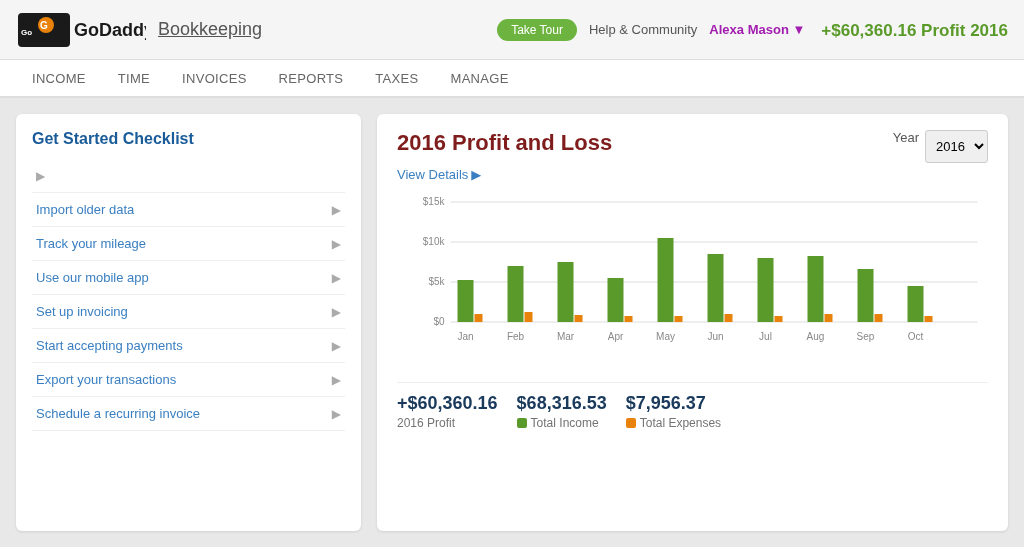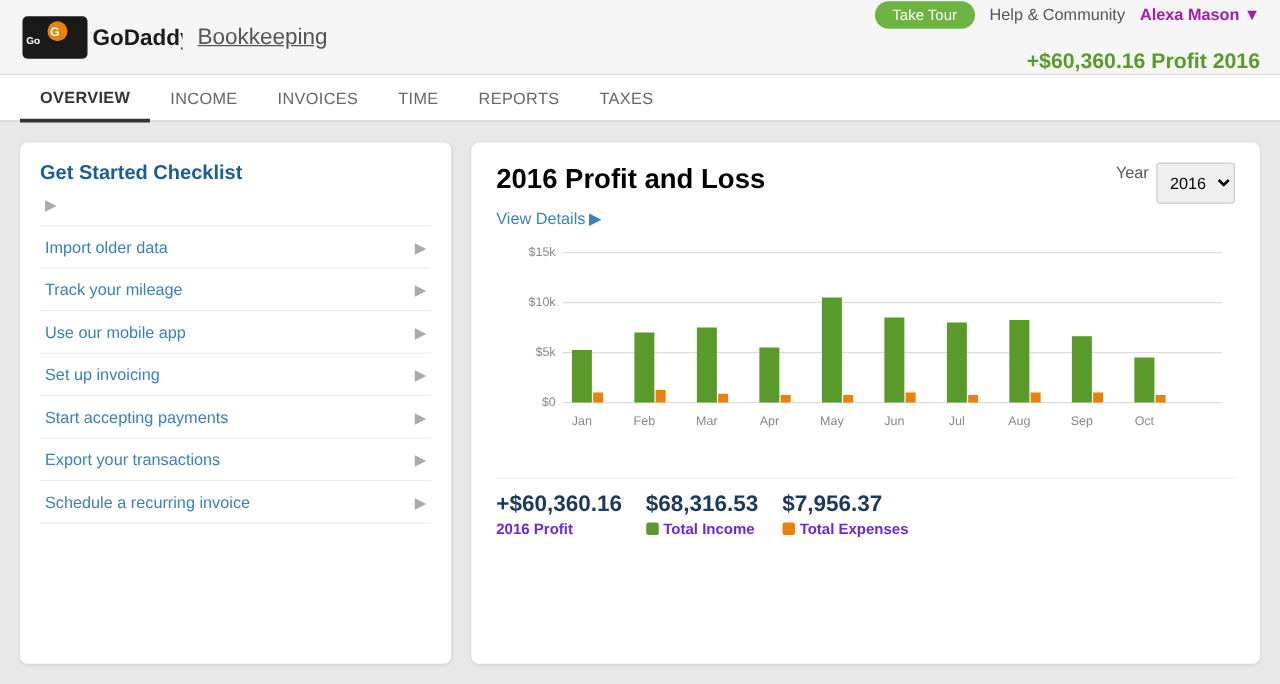--- a/index.html
+++ b/index.html
@@ -12,21 +12,21 @@
       padding: 0 16px;
       height: 60px;
       display: flex;
       align-items: center;
       justify-content: space-between;
     }
     .top-bar-left { display: flex; align-items: center; gap: 12px; }
     .logo-container { display: flex; align-items: center; gap: 8px; }
     .bookkeeping-text { font-size: 18px; color: #555; margin-left: 4px; text-decoration: underline; }
 
-    .top-bar-right { display: flex; align-items: center; gap: 16px; flex-direction: column; align-items: flex-end; }
+    .top-bar-right { display: flex; align-items: center; gap: 16px; flex-direction: row; align-items: flex-end; }
     .top-bar-right-row1 { display: flex; align-items: center; gap: 12px; }
     .top-bar-right-row2 { font-size: 16px; font-weight: bold; }
 
     .take-tour-btn {
       background: #6db33f;
       color: white;
       border: none;
       padding: 4px 14px;
       border-radius: 12px;
       font-size: 12px;
@@ -78,20 +78,21 @@
       border-radius: 6px;
       width: 345px;
       min-width: 345px;
       padding: 16px;
       box-shadow: 0 1px 3px rgba(0,0,0,0.1);
     }
     .checklist-title {
       font-size: 16px;
       font-weight: bold;
       color: #1a5c9a;
+      margin-bottom: 12px;
     }
     .checklist-item {
       display: flex;
       justify-content: space-between;
       align-items: center;
       padding: 9px 4px;
       border-bottom: 1px solid #eee;
       cursor: pointer;
     }
     .checklist-item-label {
@@ -114,21 +115,21 @@
     }
     .chart-header {
       display: flex;
       justify-content: space-between;
       align-items: flex-start;
       margin-bottom: 4px;
     }
     .chart-title {
       font-size: 22px;
       font-weight: bold;
-      color: #000000;
+      color: #7f1d1d;
     }
     .year-selector {
       display: flex;
       align-items: flex-start;
       gap: 6px;
       font-size: 13px;
       color: #555;
     }
     .year-select {
       border: 1px solid #ccc;
@@ -166,24 +167,23 @@
       align-items: flex-start;
     }
     .stat-item { }
     .stat-value {
       font-size: 18px;
       font-weight: bold;
       color: #1a3a5c;
     }
     .stat-label {
       font-size: 12px;
-      color: #6d28d9;
+      color: #737373;
       display: flex; align-items: center; gap: 4px;
       margin-top: 2px;
-      font-weight: bold;
     }
     .stat-dot {
       width: 10px; height: 10px;
       border-radius: 2px;
       display: inline-block;
     }
     .dot-green { background: #5a9a2a; }
     .dot-orange { background: #e8820a; }
 
     
@@ -220,26 +220,26 @@
         <span> ▼</span>
       </span>
     </div>
     <div class="top-bar-right-row2">
       <span class="profit-text">+$60,360.16 Profit 2016</span>
     </div>
   </div>
 </div>
 
 <div class="nav-bar">
-  <div class="nav-item active">OVERVIEW</div>
   <div class="nav-item">INCOME</div>
+  <div class="nav-item">TIME</div>
   <div class="nav-item">INVOICES</div>
-  <div class="nav-item">TIME</div>
   <div class="nav-item">REPORTS</div>
   <div class="nav-item">TAXES</div>
+  <div class="nav-item">MANAGE</div>
 </div>
 
 <div class="content-area">
 
   <div class="left-panel">
     <div class="checklist-title">Get Started Checklist</div>
 
     <div class="checklist-item">
       <span class="checklist-arrow">▶</span>
     </div>

